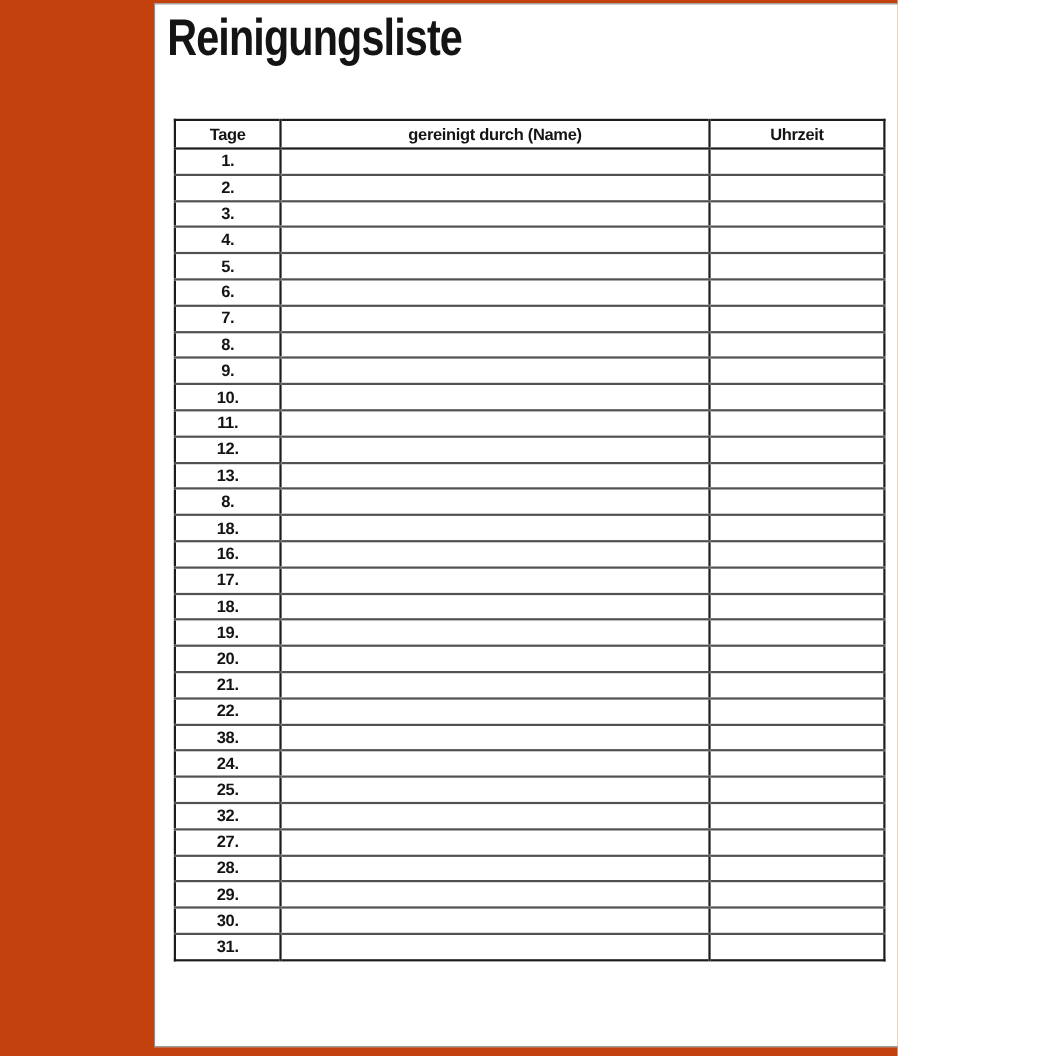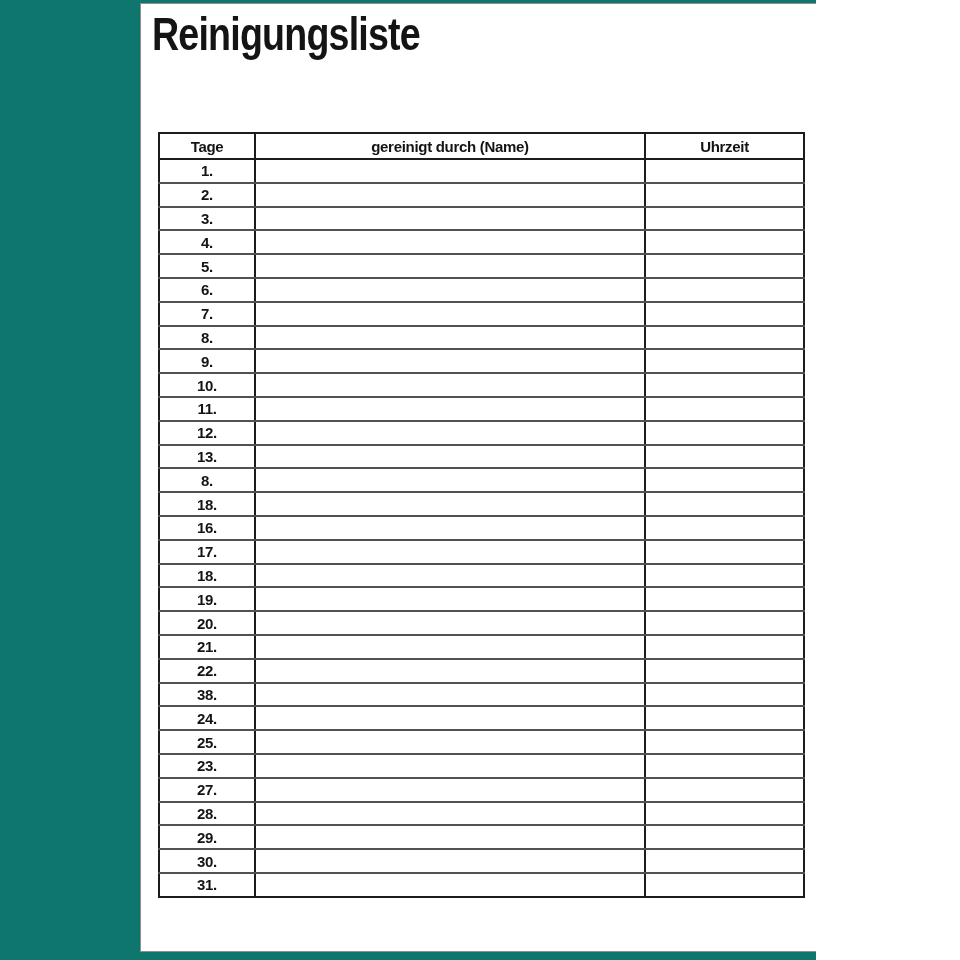--- a/index.html
+++ b/index.html
@@ -6,21 +6,21 @@
     margin: 0;
     padding: 0;
     background: #ffffff;
     font-family: "Liberation Sans", sans-serif;
     color: #141414;
   }
   .canvas {
     position: relative;
     width: 816px;
     height: 960px;
-    background: #0f766e;
+    background: #c2410c;
     overflow: hidden;
   }
   .sheet {
     position: absolute;
     left: 140px;
     top: 3px;
     width: 679px;
     height: 949px;
     background: #ffffff;
     border: 1px solid #8e8e8e;
@@ -61,21 +61,21 @@
   .write-line {
     flex: 1;
     height: 0;
     border-bottom: 2px solid #1a1a1a;
     margin-left: 6px;
     margin-bottom: 1px;
   }
   .day-table {
     position: absolute;
     left: 17px;
-    top: 128px;
+    top: 104px;
     width: 645px;
     border-collapse: collapse;
     table-layout: fixed;
   }
   .day-table, .day-table th, .day-table td {
     box-sizing: border-box;
   }
   .day-table {
     border: 2px solid #1c1c1c;
   }
@@ -251,21 +251,21 @@
             <td class="day-cell">24.</td>
             <td></td>
             <td></td>
           </tr>
           <tr>
             <td class="day-cell">25.</td>
             <td></td>
             <td></td>
           </tr>
           <tr>
-            <td class="day-cell">23.</td>
+            <td class="day-cell">32.</td>
             <td></td>
             <td></td>
           </tr>
           <tr>
             <td class="day-cell">27.</td>
             <td></td>
             <td></td>
           </tr>
           <tr>
             <td class="day-cell">28.</td>

